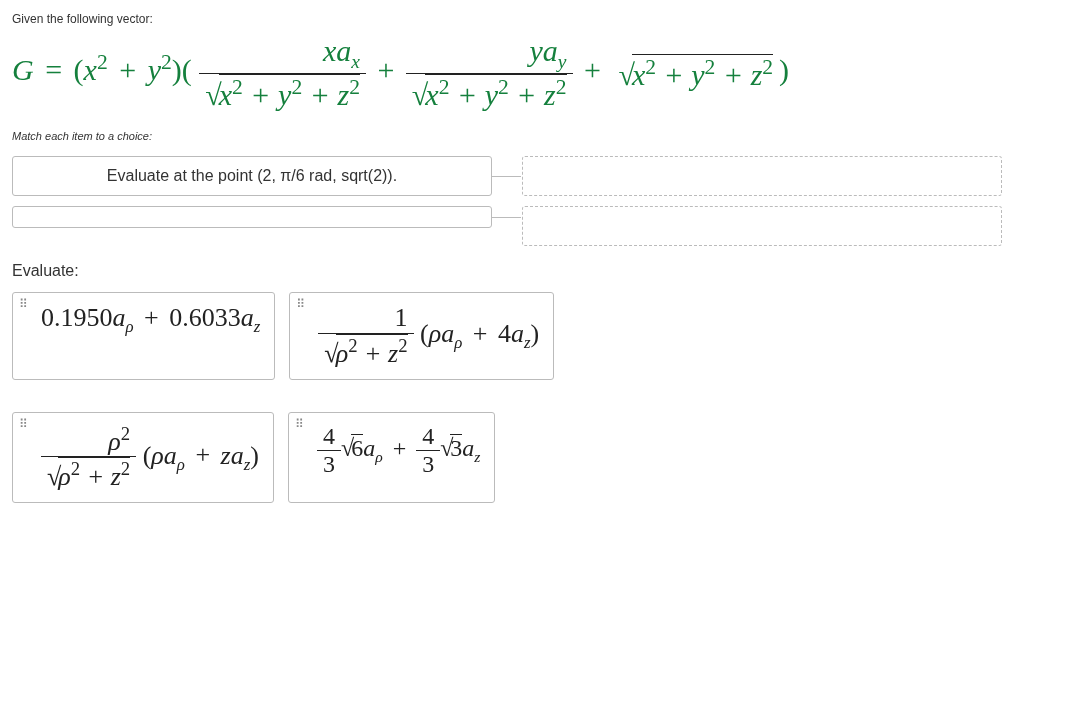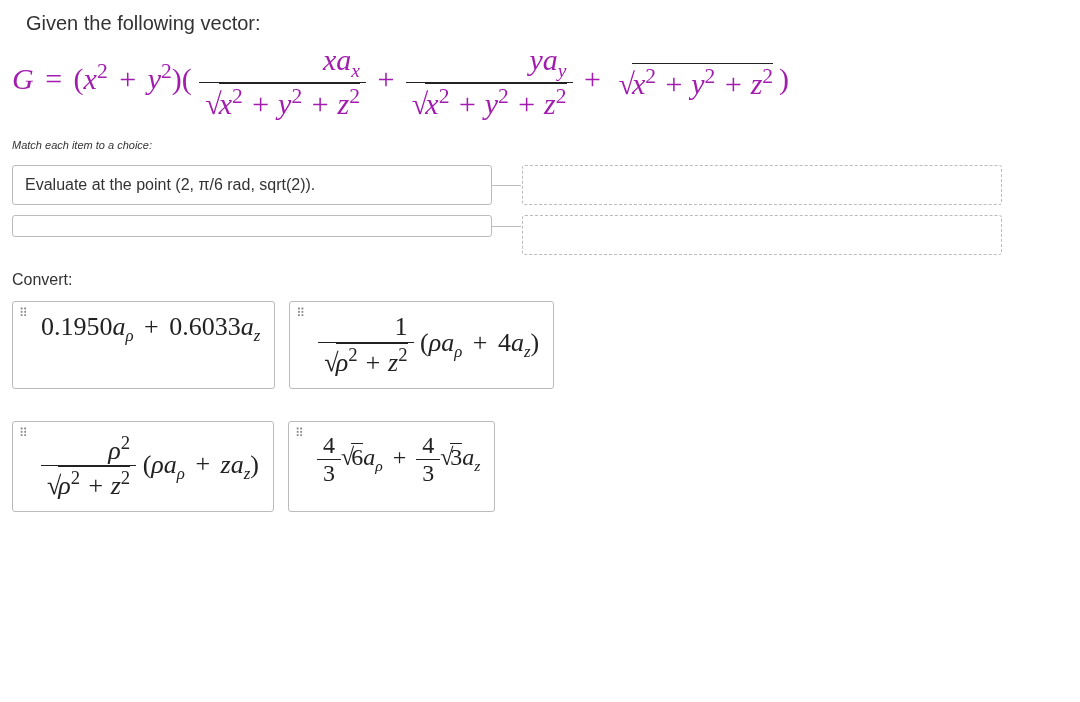--- a/index.html
+++ b/index.html
@@ -9,29 +9,28 @@
     }
     body {
       font-family: Arial, Helvetica, sans-serif;
       background: #ffffff;
       padding: 12px;
       font-size: 16px;
       color: #333;
       width: 1080px;
     }
     .intro {
-      font-size: 20px;
+      font-size: 12px;
       margin-bottom: 8px;
-      margin-left: 14px;
     }
     .equation-main {
       font-family: 'Times New Roman', serif;
       font-size: 30px;
       font-style: italic;
-      color: #a21caf;
+      color: #15803d;
       margin: 8px 0 18px 0;
       white-space: nowrap;
     }
     .frac {
       display: inline-block;
       vertical-align: middle;
       text-align: right;
     }
     .frac .num {
       display: block;
@@ -71,21 +70,21 @@
     }
     .match-right {
       width: 480px;
     }
     .match-item {
       border: 1px solid #bbb;
       border-radius: 3px;
       padding: 10px 12px;
       background: #fff;
       font-size: 16px;
-      text-align: left;
+      text-align: center;
       position: relative;
     }
     .drop-zone {
       border: 1px dashed #bbb;
       border-radius: 3px;
       min-height: 40px;
       background: #fff;
       padding: 10px;
     }
     .connector-stub {
@@ -185,21 +184,21 @@
     <div class="match-item">
       <div class="connector-stub"></div>
     </div>
   </div>
   <div class="match-right">
     <div class="drop-zone"></div>
     <div class="drop-zone"></div>
   </div>
 </div>
 
-<div class="choices-label">Convert:</div>
+<div class="choices-label">Evaluate:</div>
 
 <div class="choices-area">
 
   <div style="display:flex; gap:14px; width:100%;" class="choices-row1">
     <div class="choice-tile">
       <span class="drag-handle">⠿</span>
       <span style="font-style:normal">0.1950</span>a<span class="sub">ρ</span> <span class="plus-op">+</span> <span style="font-style:normal">0.6033</span>a<span class="sub">z</span>
     </div>
 
     <div class="choice-tile">

